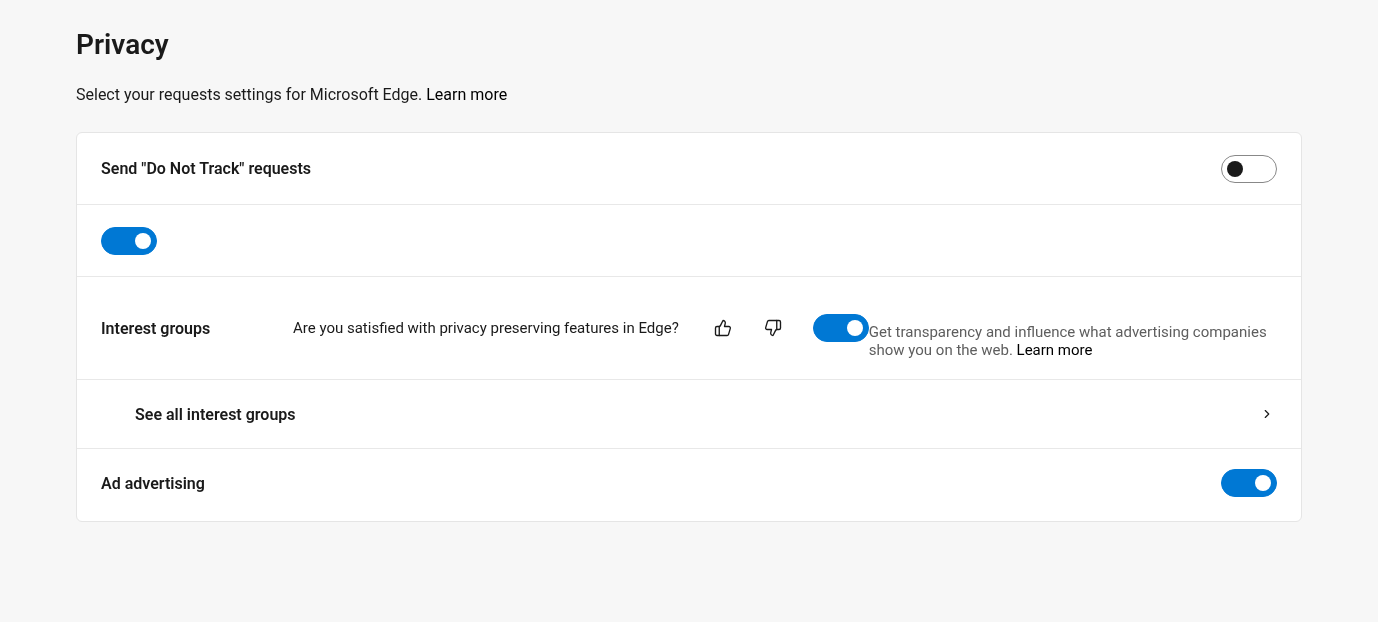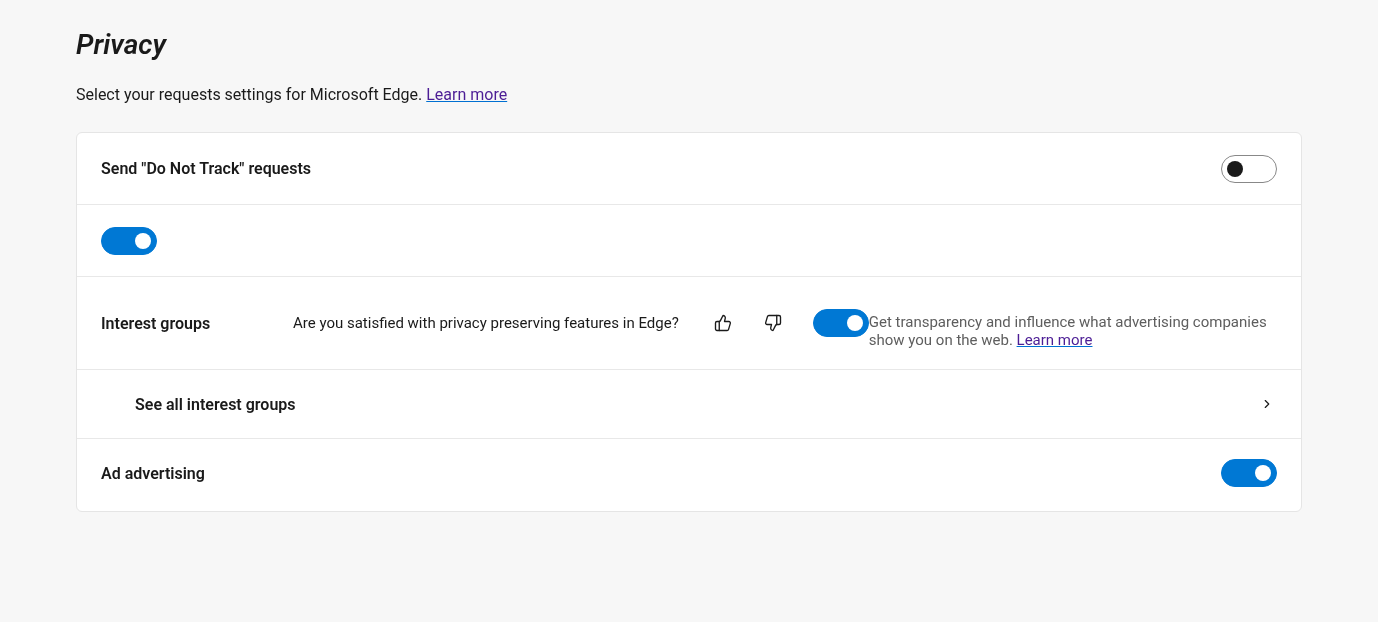--- a/index.html
+++ b/index.html
@@ -15,33 +15,31 @@
       height: 622px;
       padding: 28px 76px 0 76px;
       color: #1a1a1a;
     }
     
     .page-title {
       font-size: 28px;
       font-weight: 600;
       color: #1a1a1a;
       margin-bottom: 24px;
-      font-style: italic;
     }
     
     .page-description {
       font-size: 16px;
       color: #1a1a1a;
       margin-bottom: 28px;
       font-weight: 400;
     }
     
     .link {
-      color: #4c1d95;
-      text-decoration: underline;
+      color: #000000;
       text-decoration-color: #0070d2;
       cursor: pointer;
     }
     
     .settings-card {
       background: #ffffff;
       border: 1px solid #e5e5e5;
       border-radius: 6px;
       overflow: hidden;
     }
@@ -66,21 +64,21 @@
     
     .setting-label {
       font-size: 16px;
       font-weight: 600;
       color: #1a1a1a;
     }
     
     .setting-description {
       font-size: 15px;
       color: #5e5e5e;
-      margin-top: 16px;
+      margin-top: 26px;
       font-weight: 400;
     }
     
     .setting-right {
       display: flex;
       align-items: center;
       gap: 30px;
     }
     
     .feedback-text {

